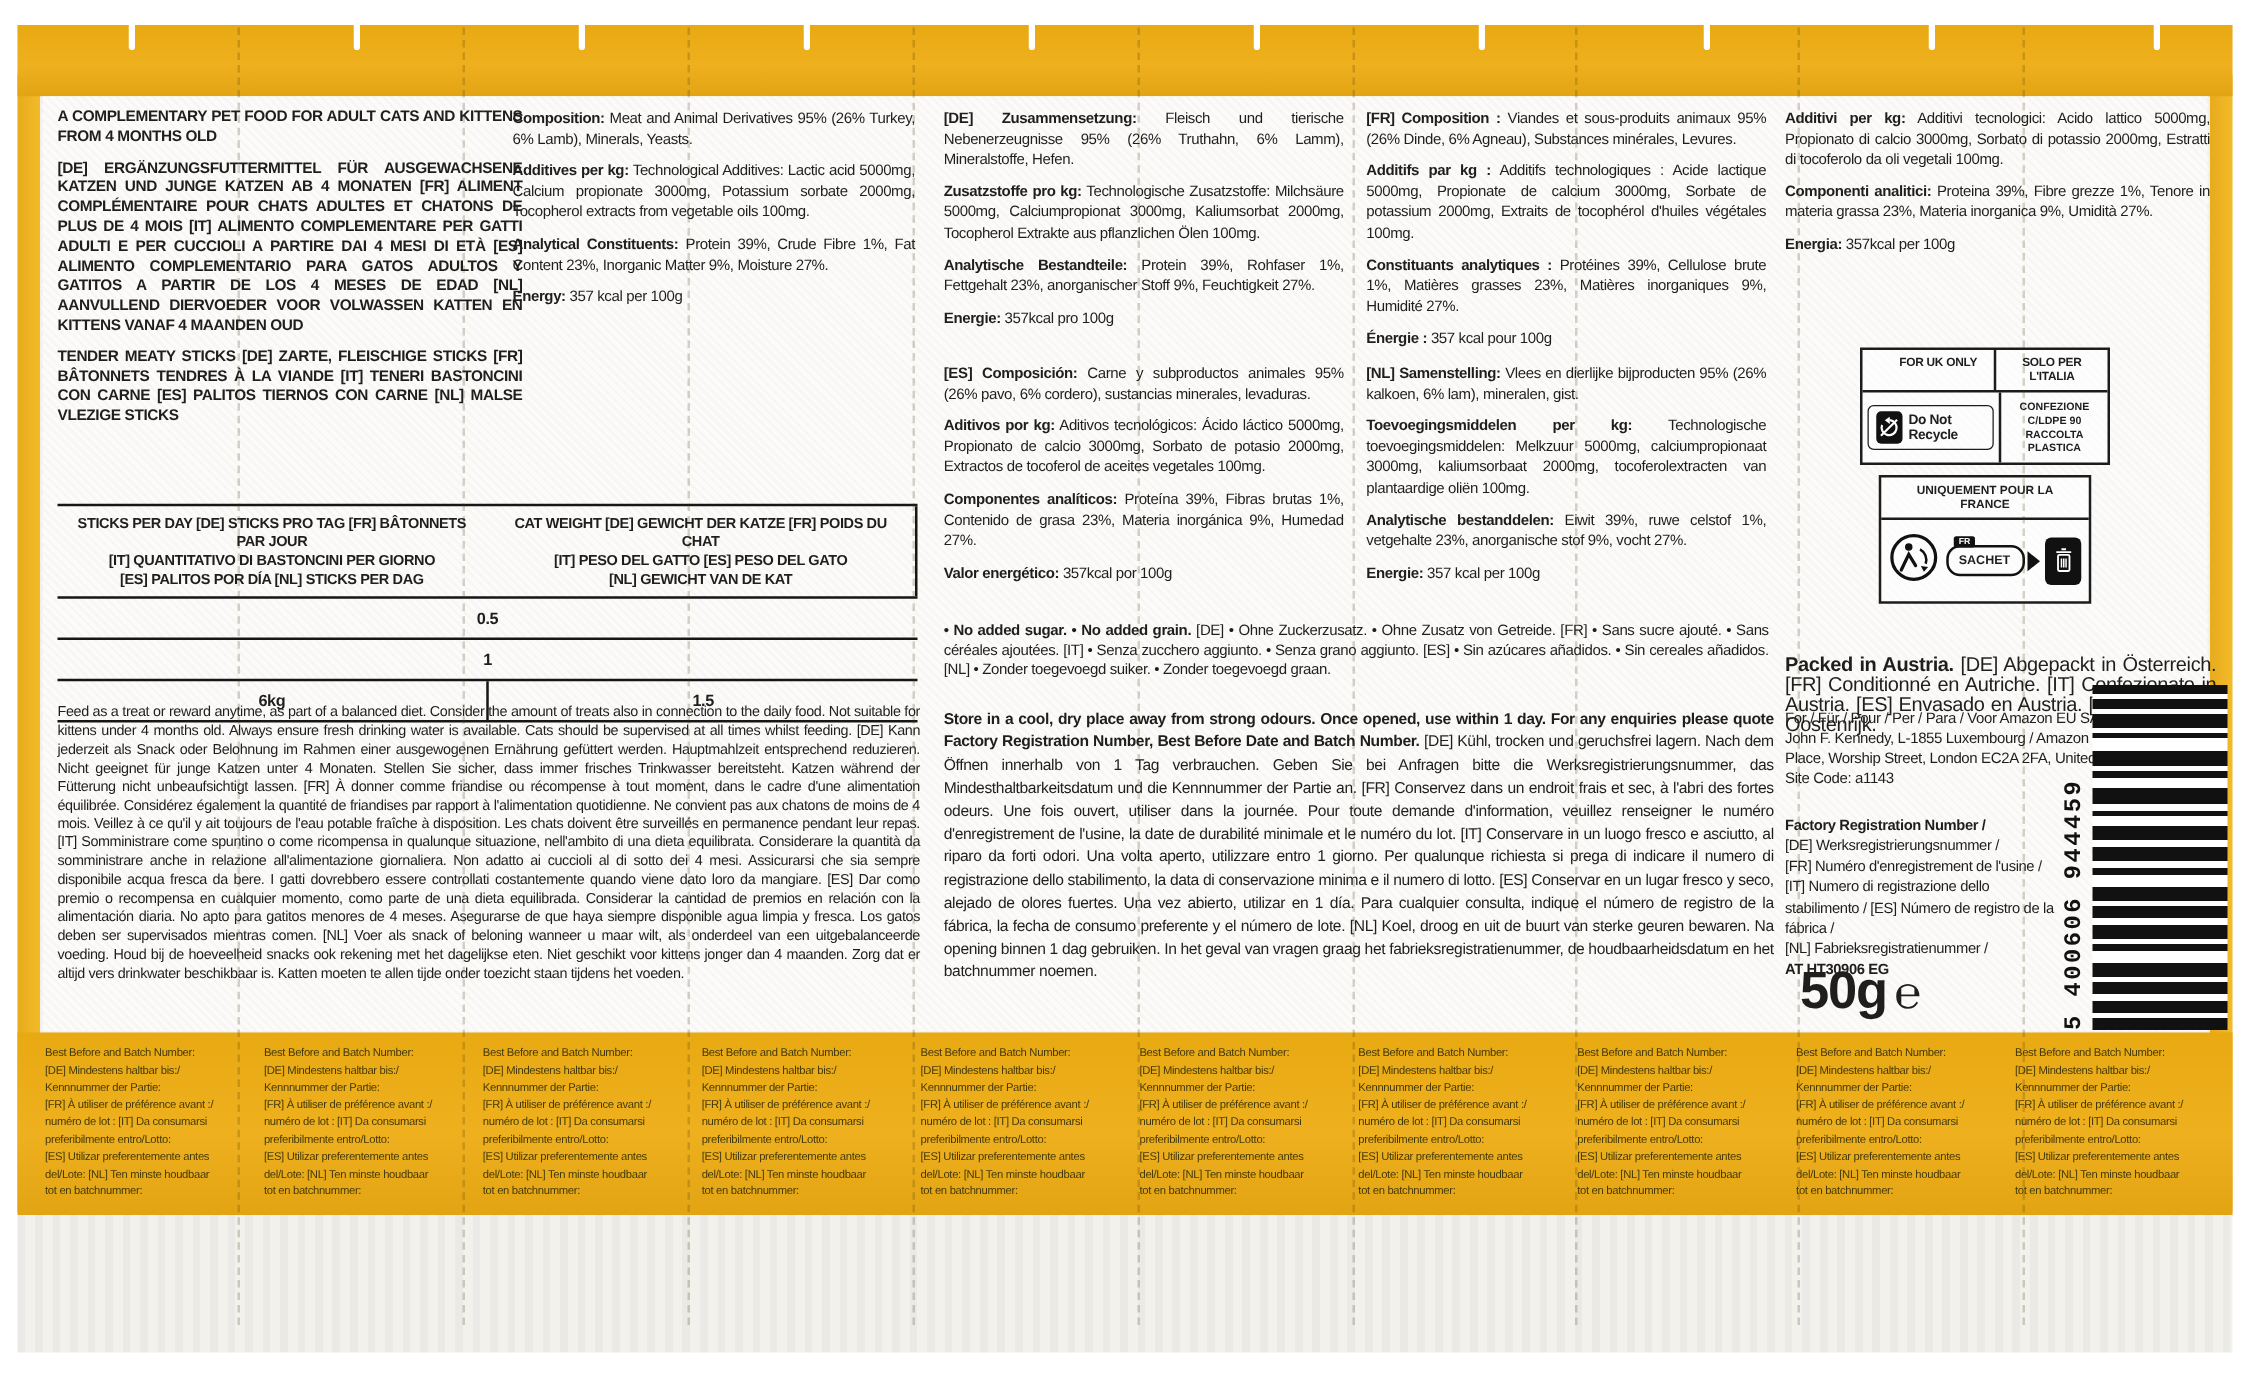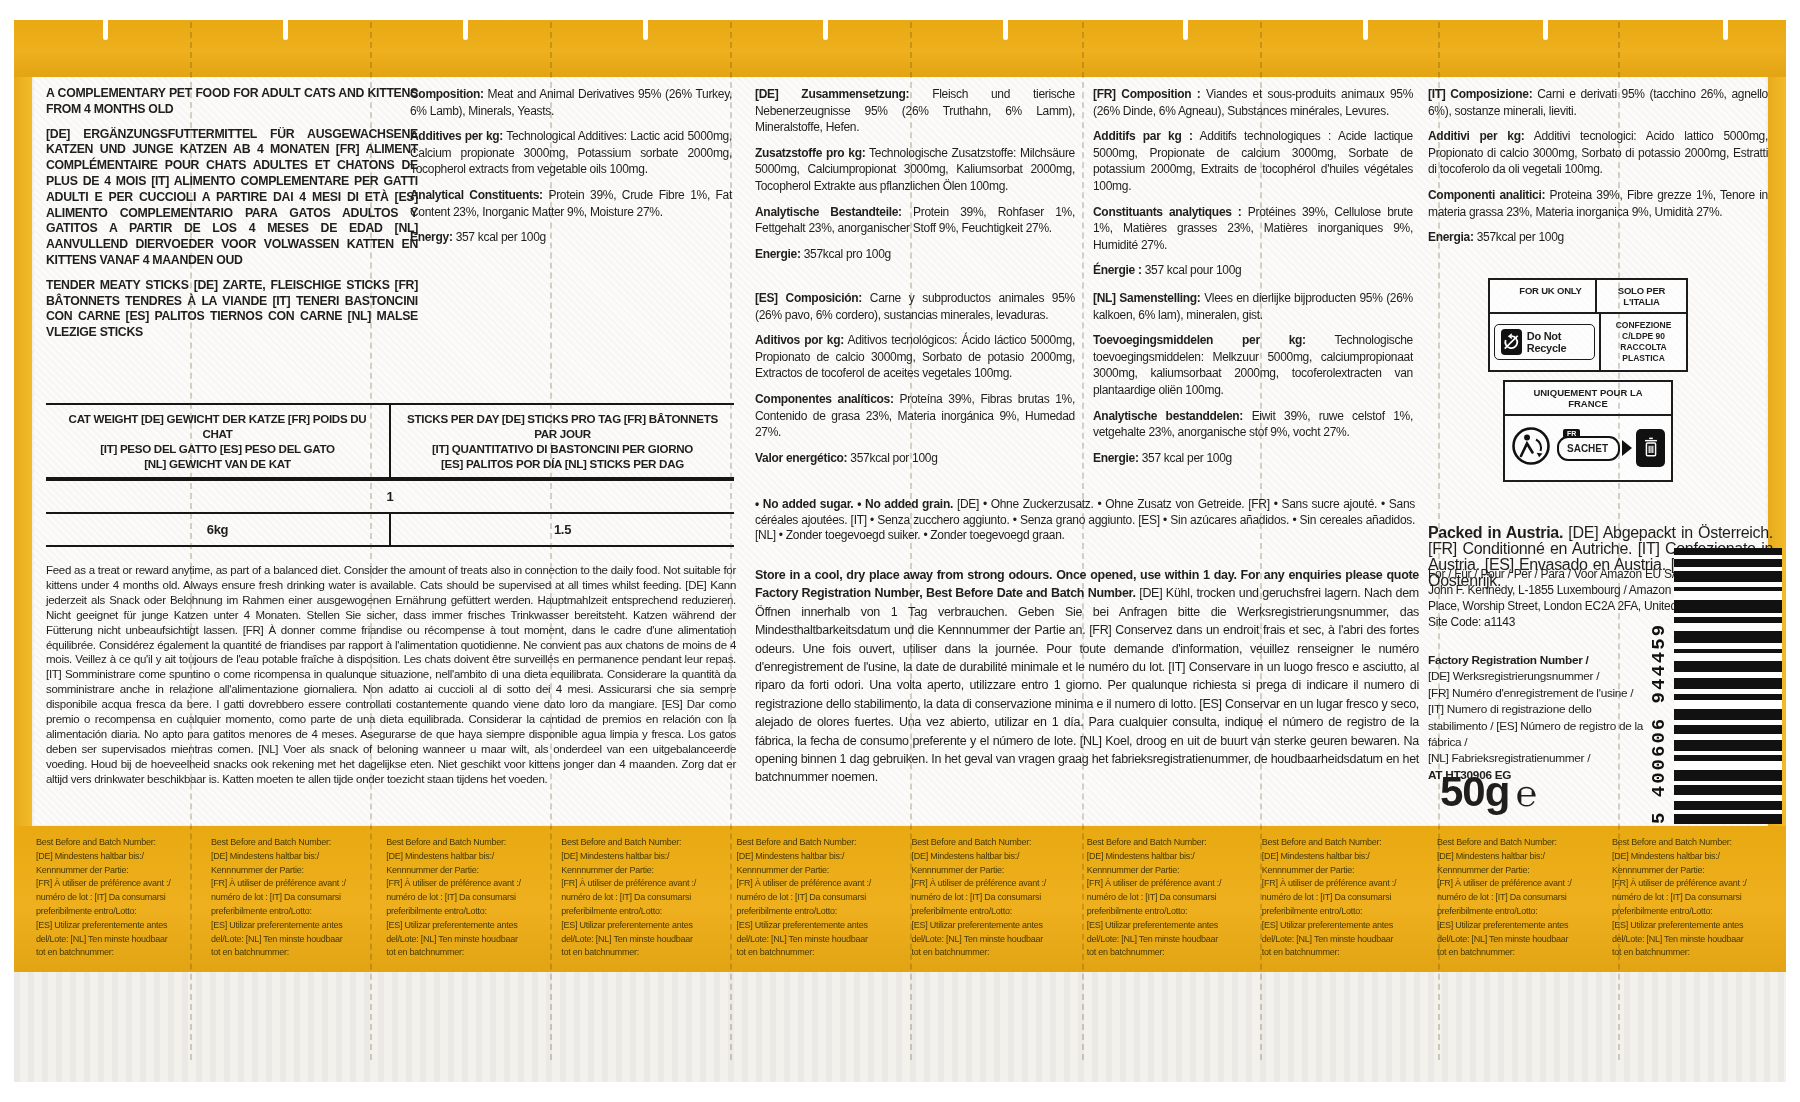--- a/index.html
+++ b/index.html
@@ -135,36 +135,36 @@
 </div>
 
 <div class="col" style="left:1093px;top:290px;width:320px;">
   <p class="para"><span class="lead">[NL] Samenstelling:</span> <span>Vlees en dierlijke bijproducten 95% (26% kalkoen, 6% lam), mineralen, gist.</span></p>
   <p class="para"><span class="lead">Toevoegingsmiddelen per kg:</span> <span>Technologische toevoegingsmiddelen: Melkzuur 5000mg, calciumpropionaat 3000mg, kaliumsorbaat 2000mg, tocoferolextracten van plantaardige oliën 100mg.</span></p>
   <p class="para"><span class="lead">Analytische bestanddelen:</span> <span>Eiwit 39%, ruwe celstof 1%, vetgehalte 23%, anorganische stof 9%, vocht 27%.</span></p>
   <p class="para"><span class="lead">Energie:</span> <span>357 kcal per 100g</span></p>
 </div>
 
 <div class="col" style="left:1428px;top:86px;width:340px;">
-  <p class="para"><span class="lead">[IT] Composizione:</span> <span>Carni e derivati 95% (tacchino 26%, agnello 6%), sostanze minerali, lieviti.</span></p>
   <p class="para"><span class="lead">Additivi per kg:</span> <span>Additivi tecnologici: Acido lattico 5000mg, Propionato di calcio 3000mg, Sorbato di potassio 2000mg, Estratti di tocoferolo da oli vegetali 100mg.</span></p>
   <p class="para"><span class="lead">Componenti analitici:</span> <span>Proteina 39%, Fibre grezze 1%, Tenore in materia grassa 23%, Materia inorganica 9%, Umidità 27%.</span></p>
   <p class="para"><span class="lead">Energia:</span> <span>357kcal per 100g</span></p>
 </div>
 
 <div class="ftable">
   <div class="trow">
+    <div class="cell pre">STICKS PER DAY [DE] STICKS PRO TAG [FR] BÂTONNETS PAR JOUR
+[IT] QUANTITATIVO DI BASTONCINI PER GIORNO
+[ES] PALITOS POR DÍA [NL] STICKS PER DAG</div>
     <div class="cell l pre">CAT WEIGHT [DE] GEWICHT DER KATZE [FR] POIDS DU CHAT
 [IT] PESO DEL GATTO [ES] PESO DEL GATO
 [NL] GEWICHT VAN DE KAT</div>
-    <div class="cell pre">STICKS PER DAY [DE] STICKS PRO TAG [FR] BÂTONNETS PAR JOUR
-[IT] QUANTITATIVO DI BASTONCINI PER GIORNO
-[ES] PALITOS POR DÍA [NL] STICKS PER DAG</div>
   </div>
   <div class="trow vrow">
+    <div class="cell">0.5</div>
   </div>
   <div class="trow vrow">
     <div class="cell">1</div>
   </div>
   <div class="trow vrow">
     <div class="cell l">6kg</div>
     <div class="cell">1.5</div>
   </div>
 </div>
 

